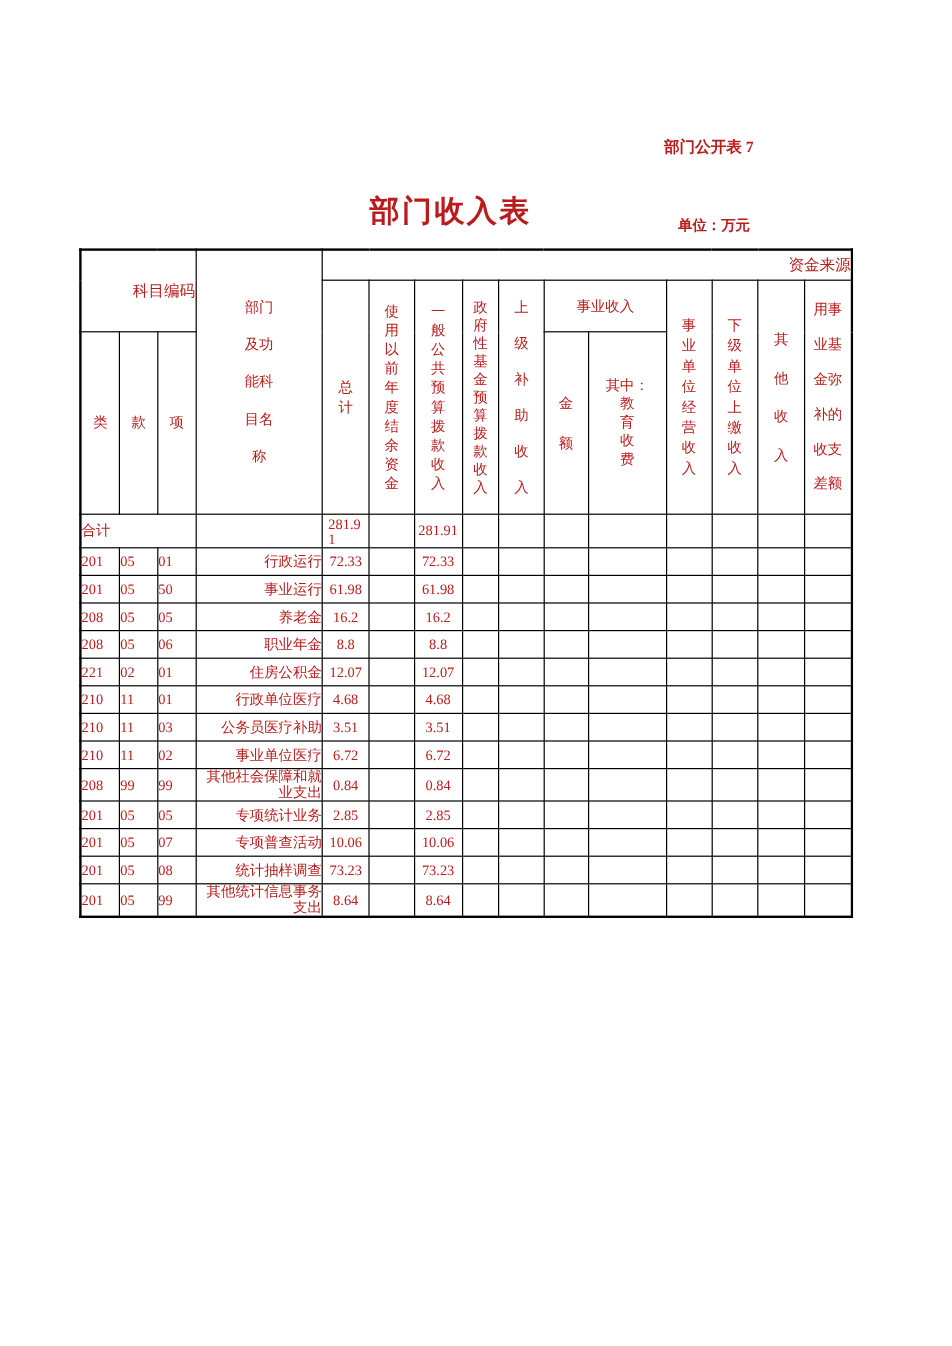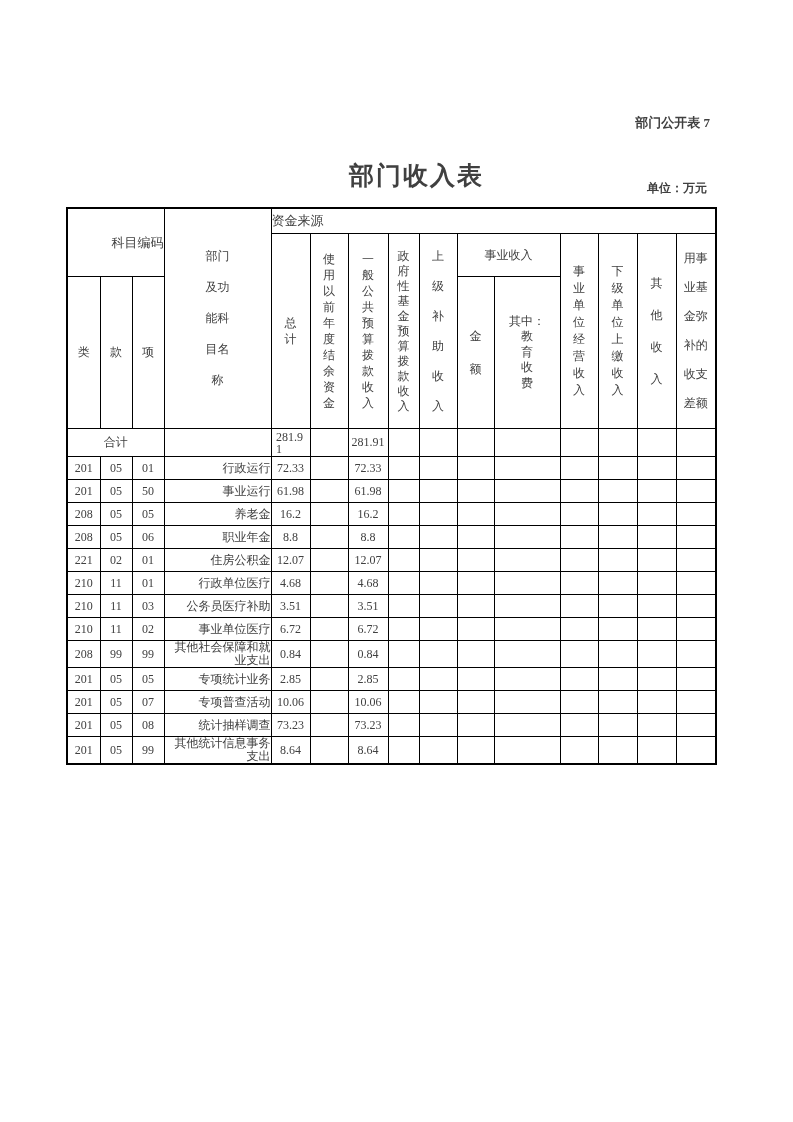--- a/index.html
+++ b/index.html
@@ -1,21 +1,21 @@
 <!DOCTYPE html>
 <html><head>
 <meta charset="utf-8">
 <style>
   html, body { margin: 0; padding: 0; background: #ffffff; }
   .page {
     position: relative;
-    width: 793px;
+    width: 711px;
     height: 1122px;
     background: #ffffff;
-    color: #404040;
+    color: #b91c1c;
     font-family: "Liberation Serif", serif;
     overflow: hidden;
   }
   .doc-label {
     position: absolute;
     top: 114px;
     right: 83px;
     font-size: 13px;
     font-weight: bold;
     white-space: pre;
@@ -48,21 +48,21 @@
     border: 2px solid #000;
   }
   table.income th, table.income td {
     border: 1px solid #000;
     padding: 0;
     font-weight: normal;
     vertical-align: middle;
     overflow: hidden;
   }
   tr.hr1 th { height: 24px; font-size: 13px; }
-  th.src { text-align: left; padding-left: 50px; margin-top: 29px; }
+  th.src { text-align: right; padding-left: 50px; margin-top: 29px; }
   tr.hr2 th { height: 42px; font-size: 12px; text-align: center; }
   tr.hr3 th { height: 151px; font-size: 12px; text-align: center; }
   th.code-hd { font-size: 12px; text-align: right; }
   .vtext {
     width: 14px;
     margin: 0 auto;
     word-break: break-all;
     text-align: center;
     font-size: 12px;
   }
@@ -70,21 +70,21 @@
   .lh15  { line-height: 15px; }
   .lh16  { line-height: 16px; text-align: center; }
   .lh17  { line-height: 17px; }
   .lh29  { line-height: 29px; }
   .lh30  { line-height: 30px; }
   .lh31  { line-height: 31px; }
   .lh32  { line-height: 32px; }
   .lh33  { line-height: 33px; }
   tbody td { height: 22px; font-size: 12px; }
   tr.total-row td { height: 27px; }
-  td.c   { text-align: center; }
+  td.c   { }
   td.name-cell { text-align: right; padding: 0 2px; line-height: 13px; }
   td.num { text-align: center; white-space: nowrap; }
   .brk {
     width: 29px;
     margin: 0 auto;
     word-break: break-all;
     white-space: normal;
     text-align: left;
     line-height: 12px;
   }

